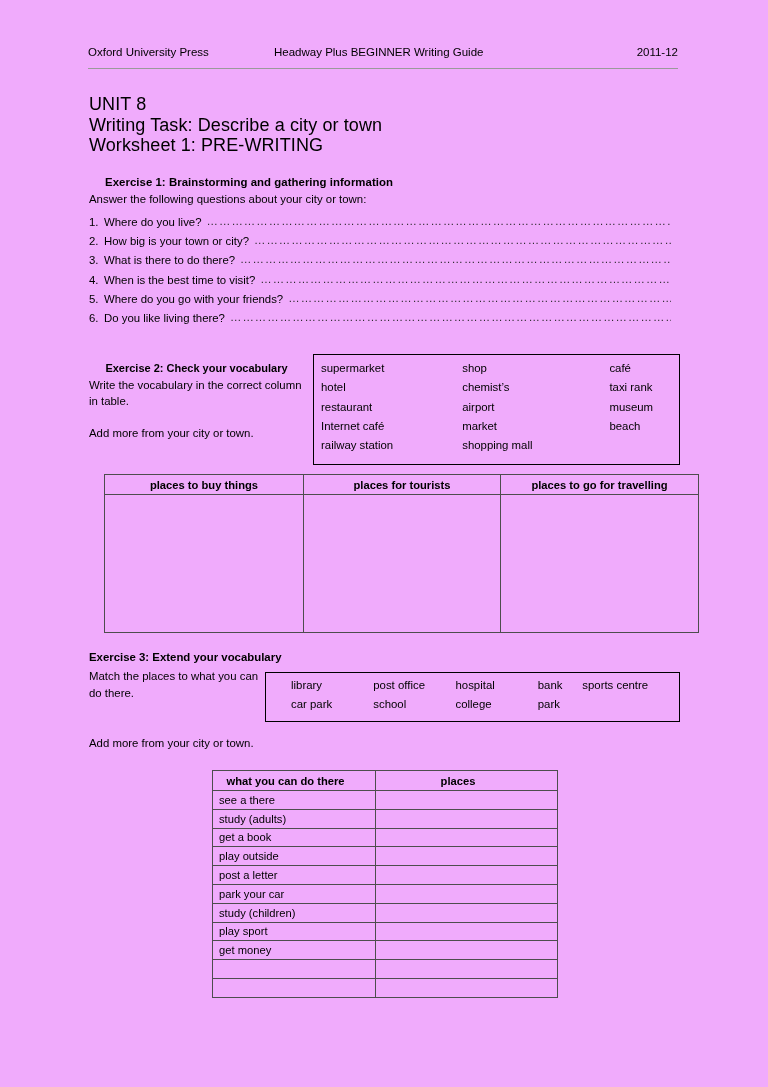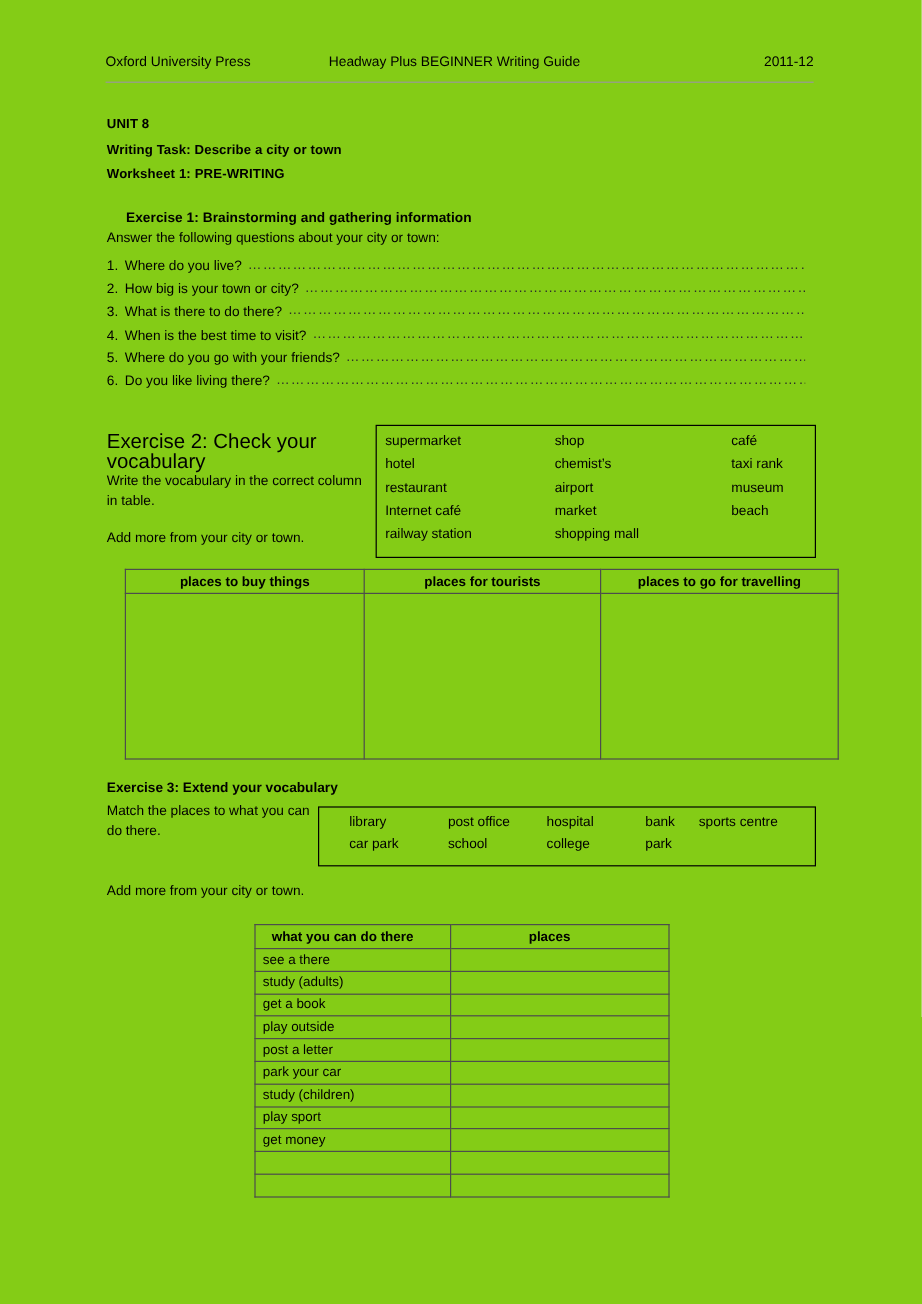--- a/index.html
+++ b/index.html
@@ -13,21 +13,21 @@
     font-family: "Liberation Sans", sans-serif;
     color: #000000;
     position: relative;
     overflow: hidden;
   }
   .page {
     position: absolute;
     left: 0; top: 0;
     width: 768px;
     height: 1087px;
-    background: #84cc16;
+    background: #f0abfc;
   }
 
   
   .header {
     position: absolute;
     left: 88px;
     top: 46px;
     width: 590px;
     height: 22px;
   }
@@ -51,22 +51,22 @@
   }
 
   
   .titleblock {
     position: absolute;
     left: 89px;
     top: 94px;
     width: 560px;
   }
   .titleblock div {
-    font-size: 11px;
-    font-weight: bold;
+    font-size: 18px;
+    font-weight: normal;
     line-height: 20.5px;
     letter-spacing: 0.1px;
   }
 
   
   .ex1-head {
     position: absolute;
     left: 89px;
     top: 176px;
     font-size: 11.4px;
@@ -107,23 +107,24 @@
   }
 
   
   .ex2-left {
     position: absolute;
     left: 89px;
     top: 360px;
     width: 215px;
   }
   .ex2-head {
-    font-size: 17px;
-    font-weight: normal;
+    font-size: 11px;
+    font-weight: bold;
     line-height: 16.5px;
+    text-align: center;
   }
   .ex2-note {
     font-size: 11.4px;
     line-height: 16.5px;
   }
   .ex2-add {
     font-size: 11.4px;
     margin-top: 17px;
   }
 

